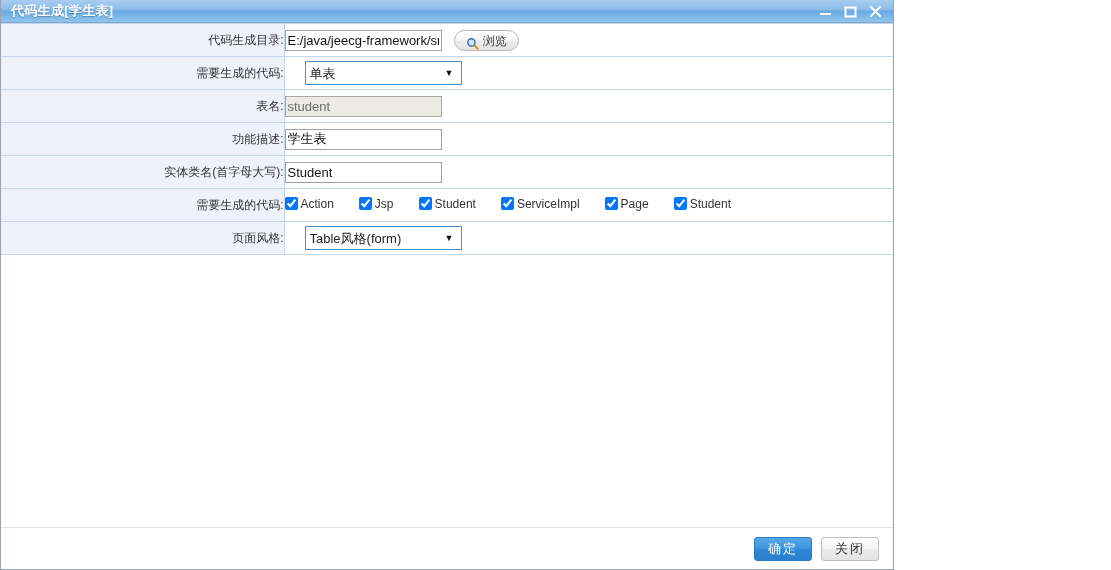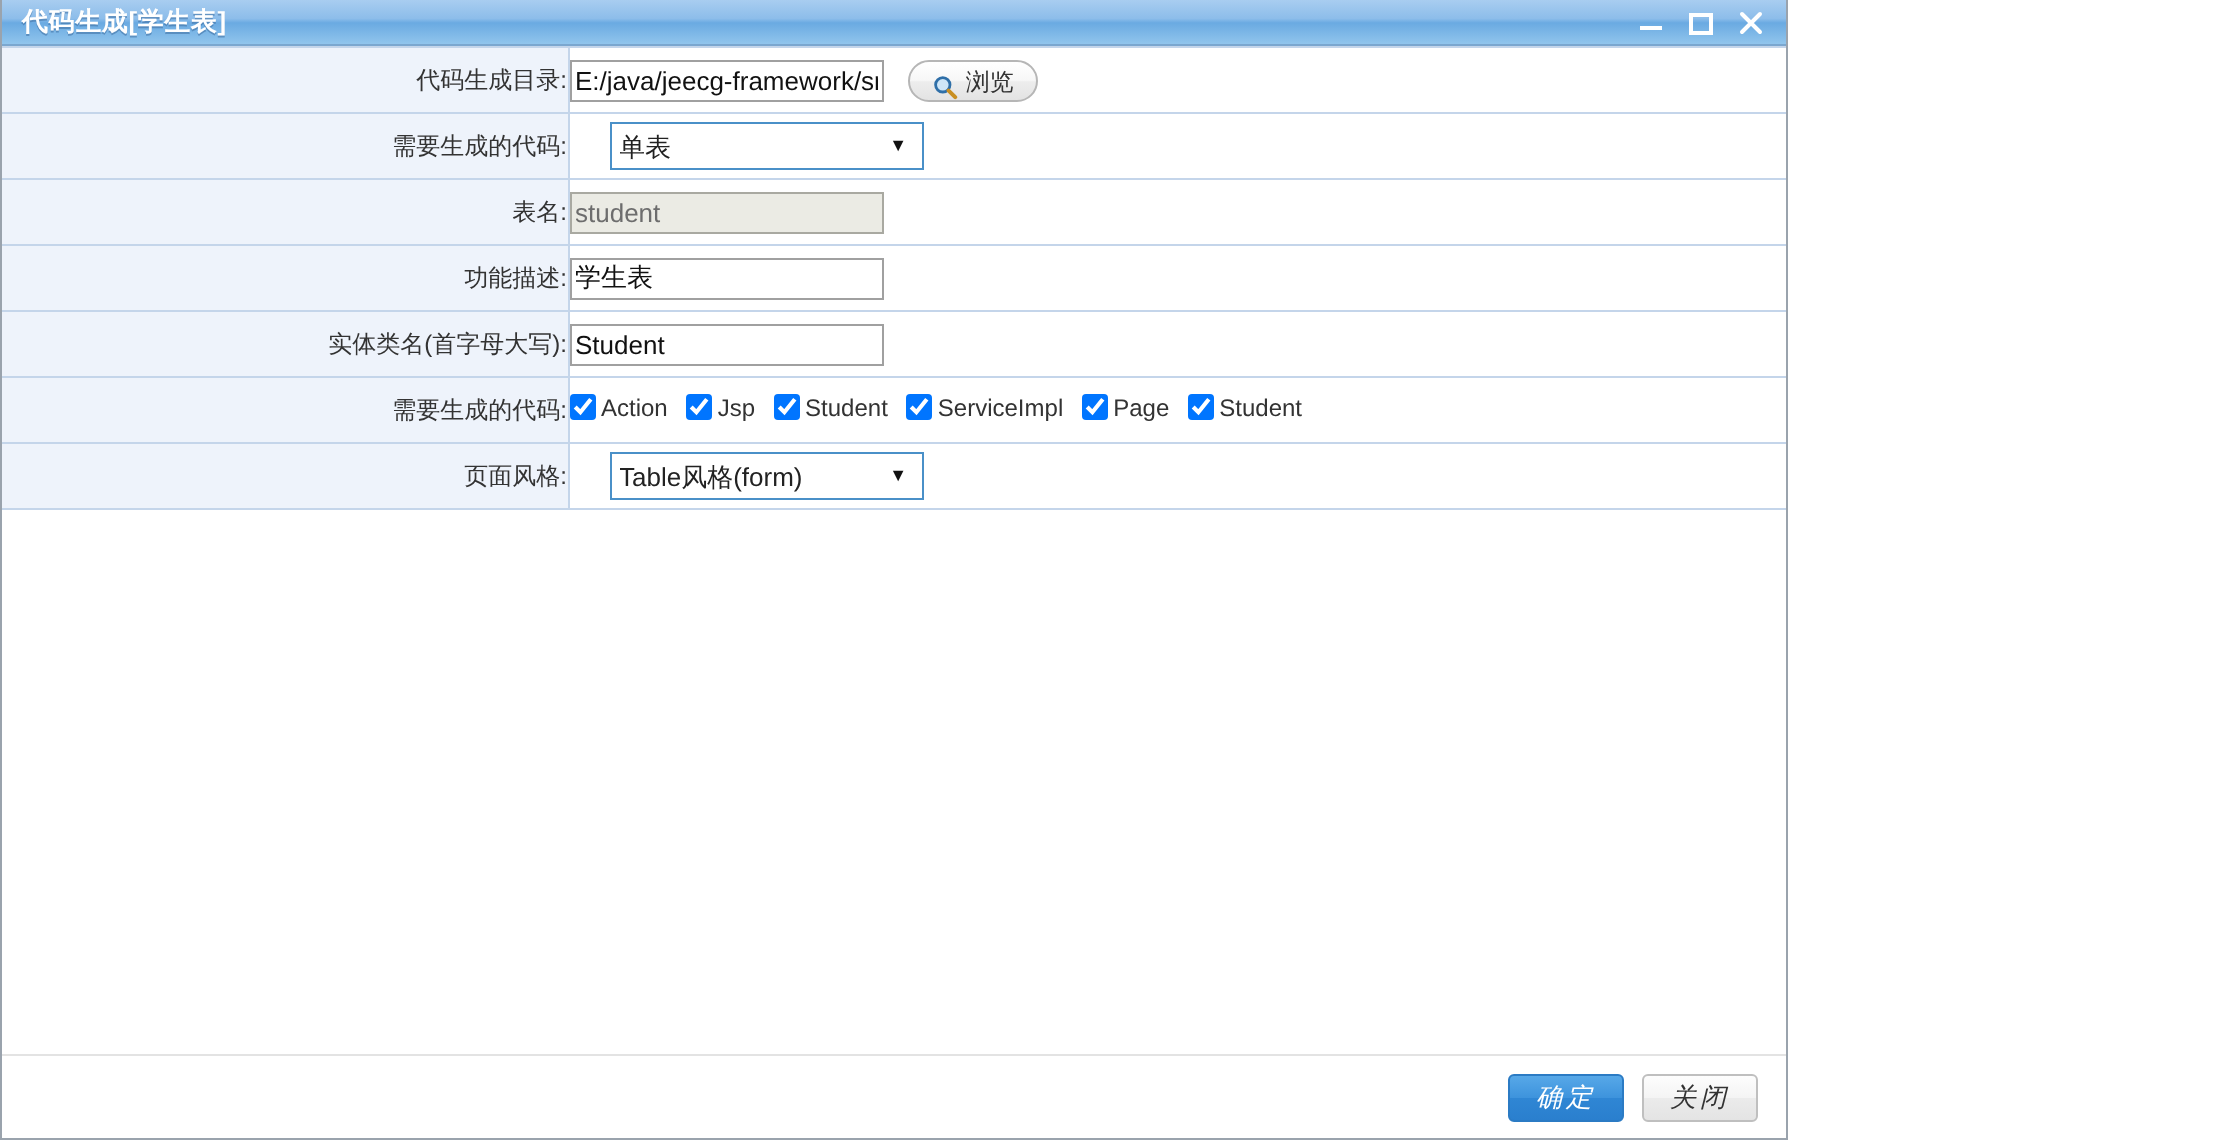--- a/index.html
+++ b/index.html
@@ -174,21 +174,21 @@
     vertical-align: middle;
     box-sizing: border-box;
     white-space: nowrap;
   }
   .browse-btn svg { display: block; }
 
   
   .cbgroup {
     display: inline-flex;
     align-items: center;
-    gap: 0;
+    gap: 16px;
     font-size: 12px;
   }
   .cbitem {
     display: inline-flex;
     align-items: center;
     margin-right: 9px;
     white-space: nowrap;
   }
   .cbitem input[type=checkbox] {
     margin: 0 3px 0 0;
@@ -207,21 +207,20 @@
     flex: 0 0 42px;
     height: 42px;
     background: #ffffff;
     border-top: 1px solid #e3e3e3;
     display: flex;
     align-items: center;
     justify-content: flex-end;
     padding-right: 14px;
     gap: 9px;
     box-sizing: border-box;
-    font-style: italic;
   }
   .btn {
     box-sizing: border-box;
     min-width: 58px;
     height: 24px;
     padding: 0 13px;
     font-size: 13px;
     font-family: "Liberation Sans", "DejaVu Sans", sans-serif;
     border-radius: 3px;
     cursor: pointer;

